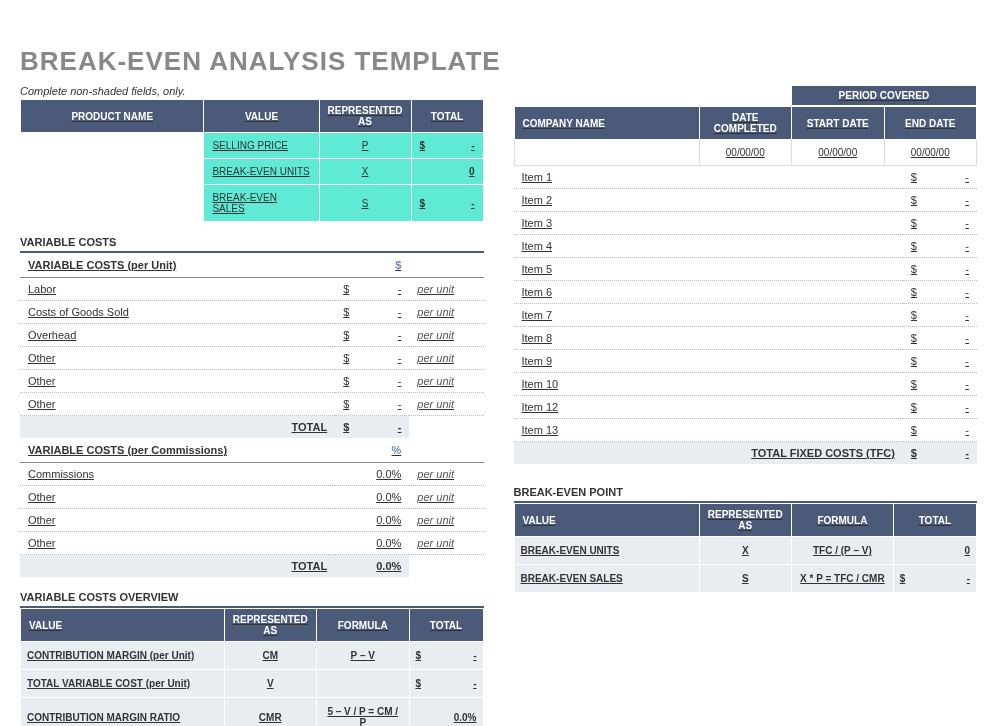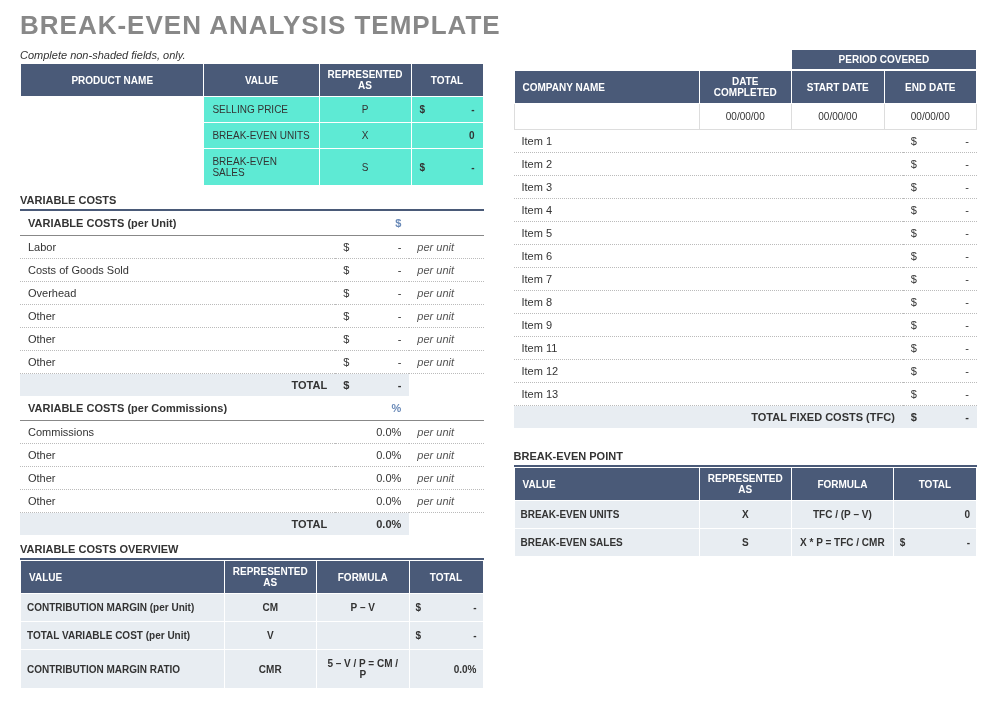--- a/index.html
+++ b/index.html
@@ -10,32 +10,33 @@
     padding: 10px 20px 20px 20px;
     font-size: 11px;
     color: #333;
   }
   .title {
     font-size: 26px;
     font-weight: bold;
     letter-spacing: 1px;
     color: #888;
     margin-bottom: 8px;
+    margin-top: 36px;
   }
   .instruction {
     font-style: italic;
     font-size: 11px;
     margin-bottom: 2px;
   }
   .main {
     display: flex;
     gap: 30px;
   }
   .left, .right { flex: 1; }
-  table { border-collapse: collapse; width: 100%; }
+  table { border-collapse: collapse; width: 100%; text-decoration: underline; }
   th, td { padding: 5px 8px; font-size: 11px; }
   .dark-header th {
     background: #4a5a78;
     color: #fff;
     font-weight: bold;
     border: 1px solid #fff;
     text-align: center;
     font-size: 10px;
   }
   .period-header {
@@ -46,20 +47,21 @@
     font-size: 10px;
     padding: 4px;
     border: 1px solid #fff;
   }
   .row td { border-bottom: 1px dotted #bbb; }
   .section-title {
     font-weight: bold;
     font-size: 11px;
     border-bottom: 2px solid #4a5a78;
     padding: 8px 0 3px 0;
+    margin-top: 6px;
   }
   .subheader td {
     font-weight: bold;
     border-bottom: 1px solid #888;
     padding-top: 6px;
     padding-bottom: 6px;
   }
   .num { text-align: right; }
   .ctr { text-align: center; }
   .valcell { display: flex; justify-content: space-between; }
@@ -392,21 +394,21 @@
           <tr class="row">
             <td style="width:84%">Item 9</td>
     <td style="width:16%">
               <div class="valcell">
                 <span>$</span>
                 <span>-</span>
               </div>
             </td>
           </tr>
           <tr class="row">
-            <td style="width:84%">Item 11</td>
+            <td style="width:84%">Item 10</td>
     <td style="width:16%">
               <div class="valcell">
                 <span>$</span>
                 <span>-</span>
               </div>
             </td>
           </tr>
           <tr class="row">
             <td style="width:84%">Item 12</td>
     <td style="width:16%">

